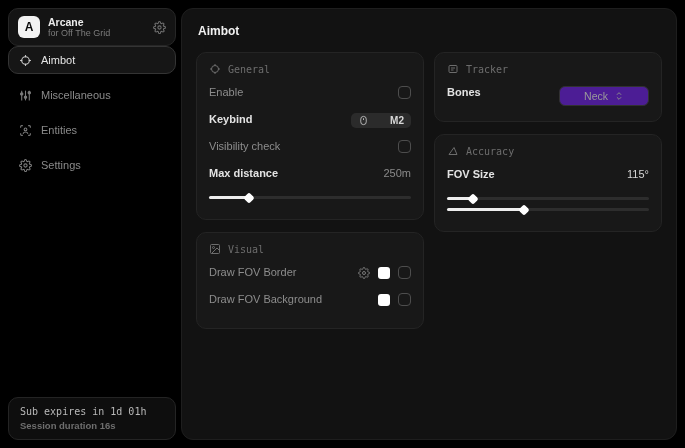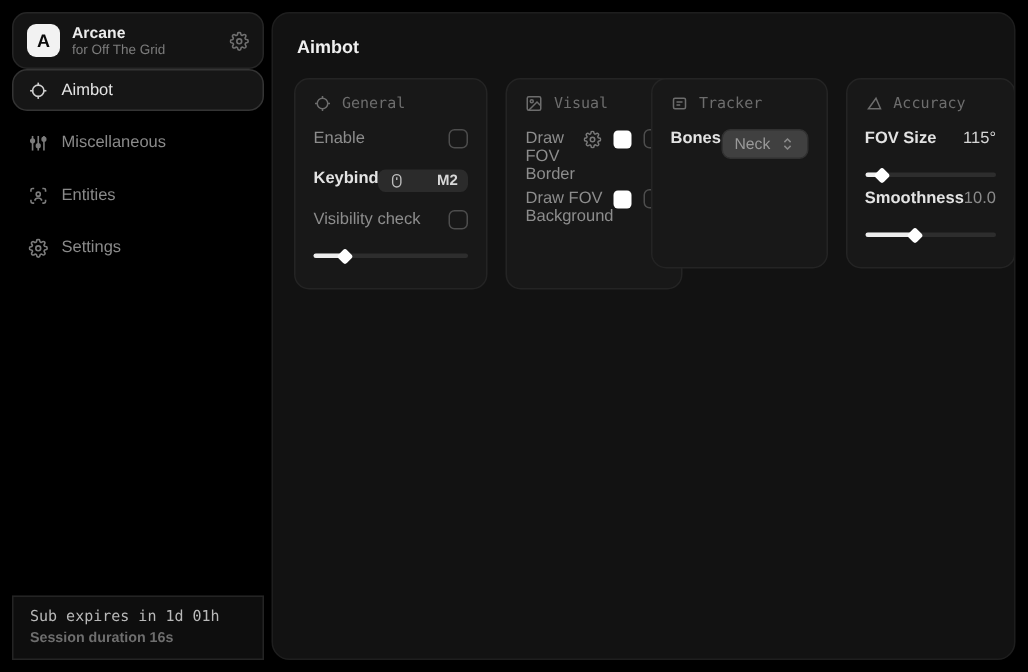--- a/index.html
+++ b/index.html
@@ -16,29 +16,29 @@
   .sb-title-wrap { margin-left:8px; line-height:1.15; }
   .sb-name { font-size:10.5px; font-weight:bold; color:#ececec; }
   .sb-sub { font-size:9px; color:#7c7c7c; }
   .sb-gear { margin-left:auto; color:#6f6f6f; display:flex; }
   .category { font-size:9.5px; color:#565656; margin:15px 6px 8px 6px; letter-spacing:.2px; }
   .sb-item { display:flex; align-items:center; gap:9px; height:28px; padding:0 10px;
     margin-bottom:7px; font-size:11px; color:#8a8a8a; border:1px solid transparent; border-radius:10px; cursor:default; }
   .sb-item.active { color:#e4e4e4; background:#161616; border-color:#343434; }
   .sb-item .ic { display:flex; color:inherit; opacity:.9; }
   .sb-spacer { flex:1; }
-  .sb-status { border:1px solid #242424; background:#0e0e0e; border-radius:0; padding:8px 11px; }
+  .sb-status { border:1px solid #242424; background:#0e0e0e; border-radius:10px; padding:8px 11px; }
   .sb-status .l1 { font-family:"DejaVu Sans Mono", monospace; font-size:10px; color:#b9b9b9; margin-bottom:3px; }
   .sb-status .l2 { font-size:9.5px; color:#6e6e6e; font-weight:bold; }
 
   
   .main { flex:1; background:#121212; border:1px solid #1e1e1e; border-radius:12px; padding:12px 14px; overflow:hidden; }
   .main-title { font-size:12px; font-weight:bold; color:#f0f0f0; margin:3px 2px 14px 2px; }
   .cols { display:flex; gap:10px; align-items:flex-start; }
-  .col { flex:1; display:flex; gap:12px; min-width:0; }
+  .col { flex:1; display:flex; flex-direction:column; gap:12px; min-width:0; }
 
   .card { background:#181818; border:1px solid #242424; border-radius:10px; padding:10px 12px 12px 12px; }
   .card-head { display:flex; align-items:center; gap:7px; margin-bottom:11px;
     font-family:"DejaVu Sans Mono", monospace; font-size:10px; color:#6d6d6d; }
   .card-head .ic { display:flex; color:#6d6d6d; }
 
   .row { display:flex; align-items:flex-start; justify-content:space-between; min-height:23px; margin-bottom:4px; }
   .row:last-child { margin-bottom:0; }
   .lbl { font-size:11px; }
   .lbl.bright { color:#e3e3e3; font-weight:bold; }
@@ -47,22 +47,22 @@
   .val.bright { color:#d6d6d6; }
   .right-group { display:flex; align-items:center; gap:8px; }
 
   .checkbox { width:13px; height:13px; border:1.5px solid #4d4d4d; border-radius:4px; background:transparent; }
   .swatch { width:12px; height:12px; border-radius:3px; background:#fff; }
 
   .kbd { display:flex; align-items:center; gap:21px; background:#2b2b2b; border-radius:5px;
     padding:2px 7px; font-size:10px; color:#d8d8d8; font-weight:bold; }
   .kbd .ic { display:flex; color:#bdbdbd; }
 
-  .select-btn { display:flex; align-items:center; gap:6px; background:#404040; border:1px solid #313131;
-    border-radius:6px; padding:3px 8px; font-size:10.5px; color:#9a9a9a; }
+  .select-btn { display:flex; align-items:center; gap:6px; background:#4c1d95; border:1px solid #313131;
+    border-radius:6px; padding:3px 24px; font-size:10.5px; color:#9a9a9a; }
   .select-btn .ic { display:flex; color:#8a8a8a; }
 
   .slider { position:relative; height:3px; background:#2d2d2d; border-radius:2px; margin:6px 0 8px 0; }
   .slider .fill { position:absolute; left:0; top:0; height:3px; background:#ededed; border-radius:2px; }
   .slider .thumb { position:absolute; right:-4px; top:-2.5px; width:8px; height:8px; background:#fff;
     border-radius:2px; transform:rotate(45deg); }
   .mini-gear { color:#7a7a7a; display:flex; }
 </style>
 </head>
 <body>
@@ -181,20 +181,24 @@
               </span>
               <span>M2</span>
             </span>
           </div>
 
           <div class="row">
             <span class="lbl dim">Visibility check</span>
             <span class="checkbox"></span>
           </div>
 
+          <div class="row">
+            <span class="lbl bright">Max distance</span>
+            <span class="val">250m</span>
+          </div>
           <div class="slider">
             <div class="fill" style="width: 20%;">
               <div class="thumb"></div>
             </div>
           </div>
         </div>
 
         <div class="card">
           <div class="card-head">
             <span class="ic">
@@ -272,24 +276,20 @@
           <div class="row">
             <span class="lbl bright">FOV Size</span>
             <span class="val bright">115°</span>
           </div>
           <div class="slider">
             <div class="fill" style="width: 13%;">
               <div class="thumb"></div>
             </div>
           </div>
 
-          <div class="row" style="margin-top:6px;">
-            <span class="lbl bright">Smoothness</span>
-            <span class="val">10.0</span>
-          </div>
           <div class="slider">
             <div class="fill" style="width: 38%;">
               <div class="thumb"></div>
             </div>
           </div>
         </div>
       </div>
     </div>
   </div>
 </div>

